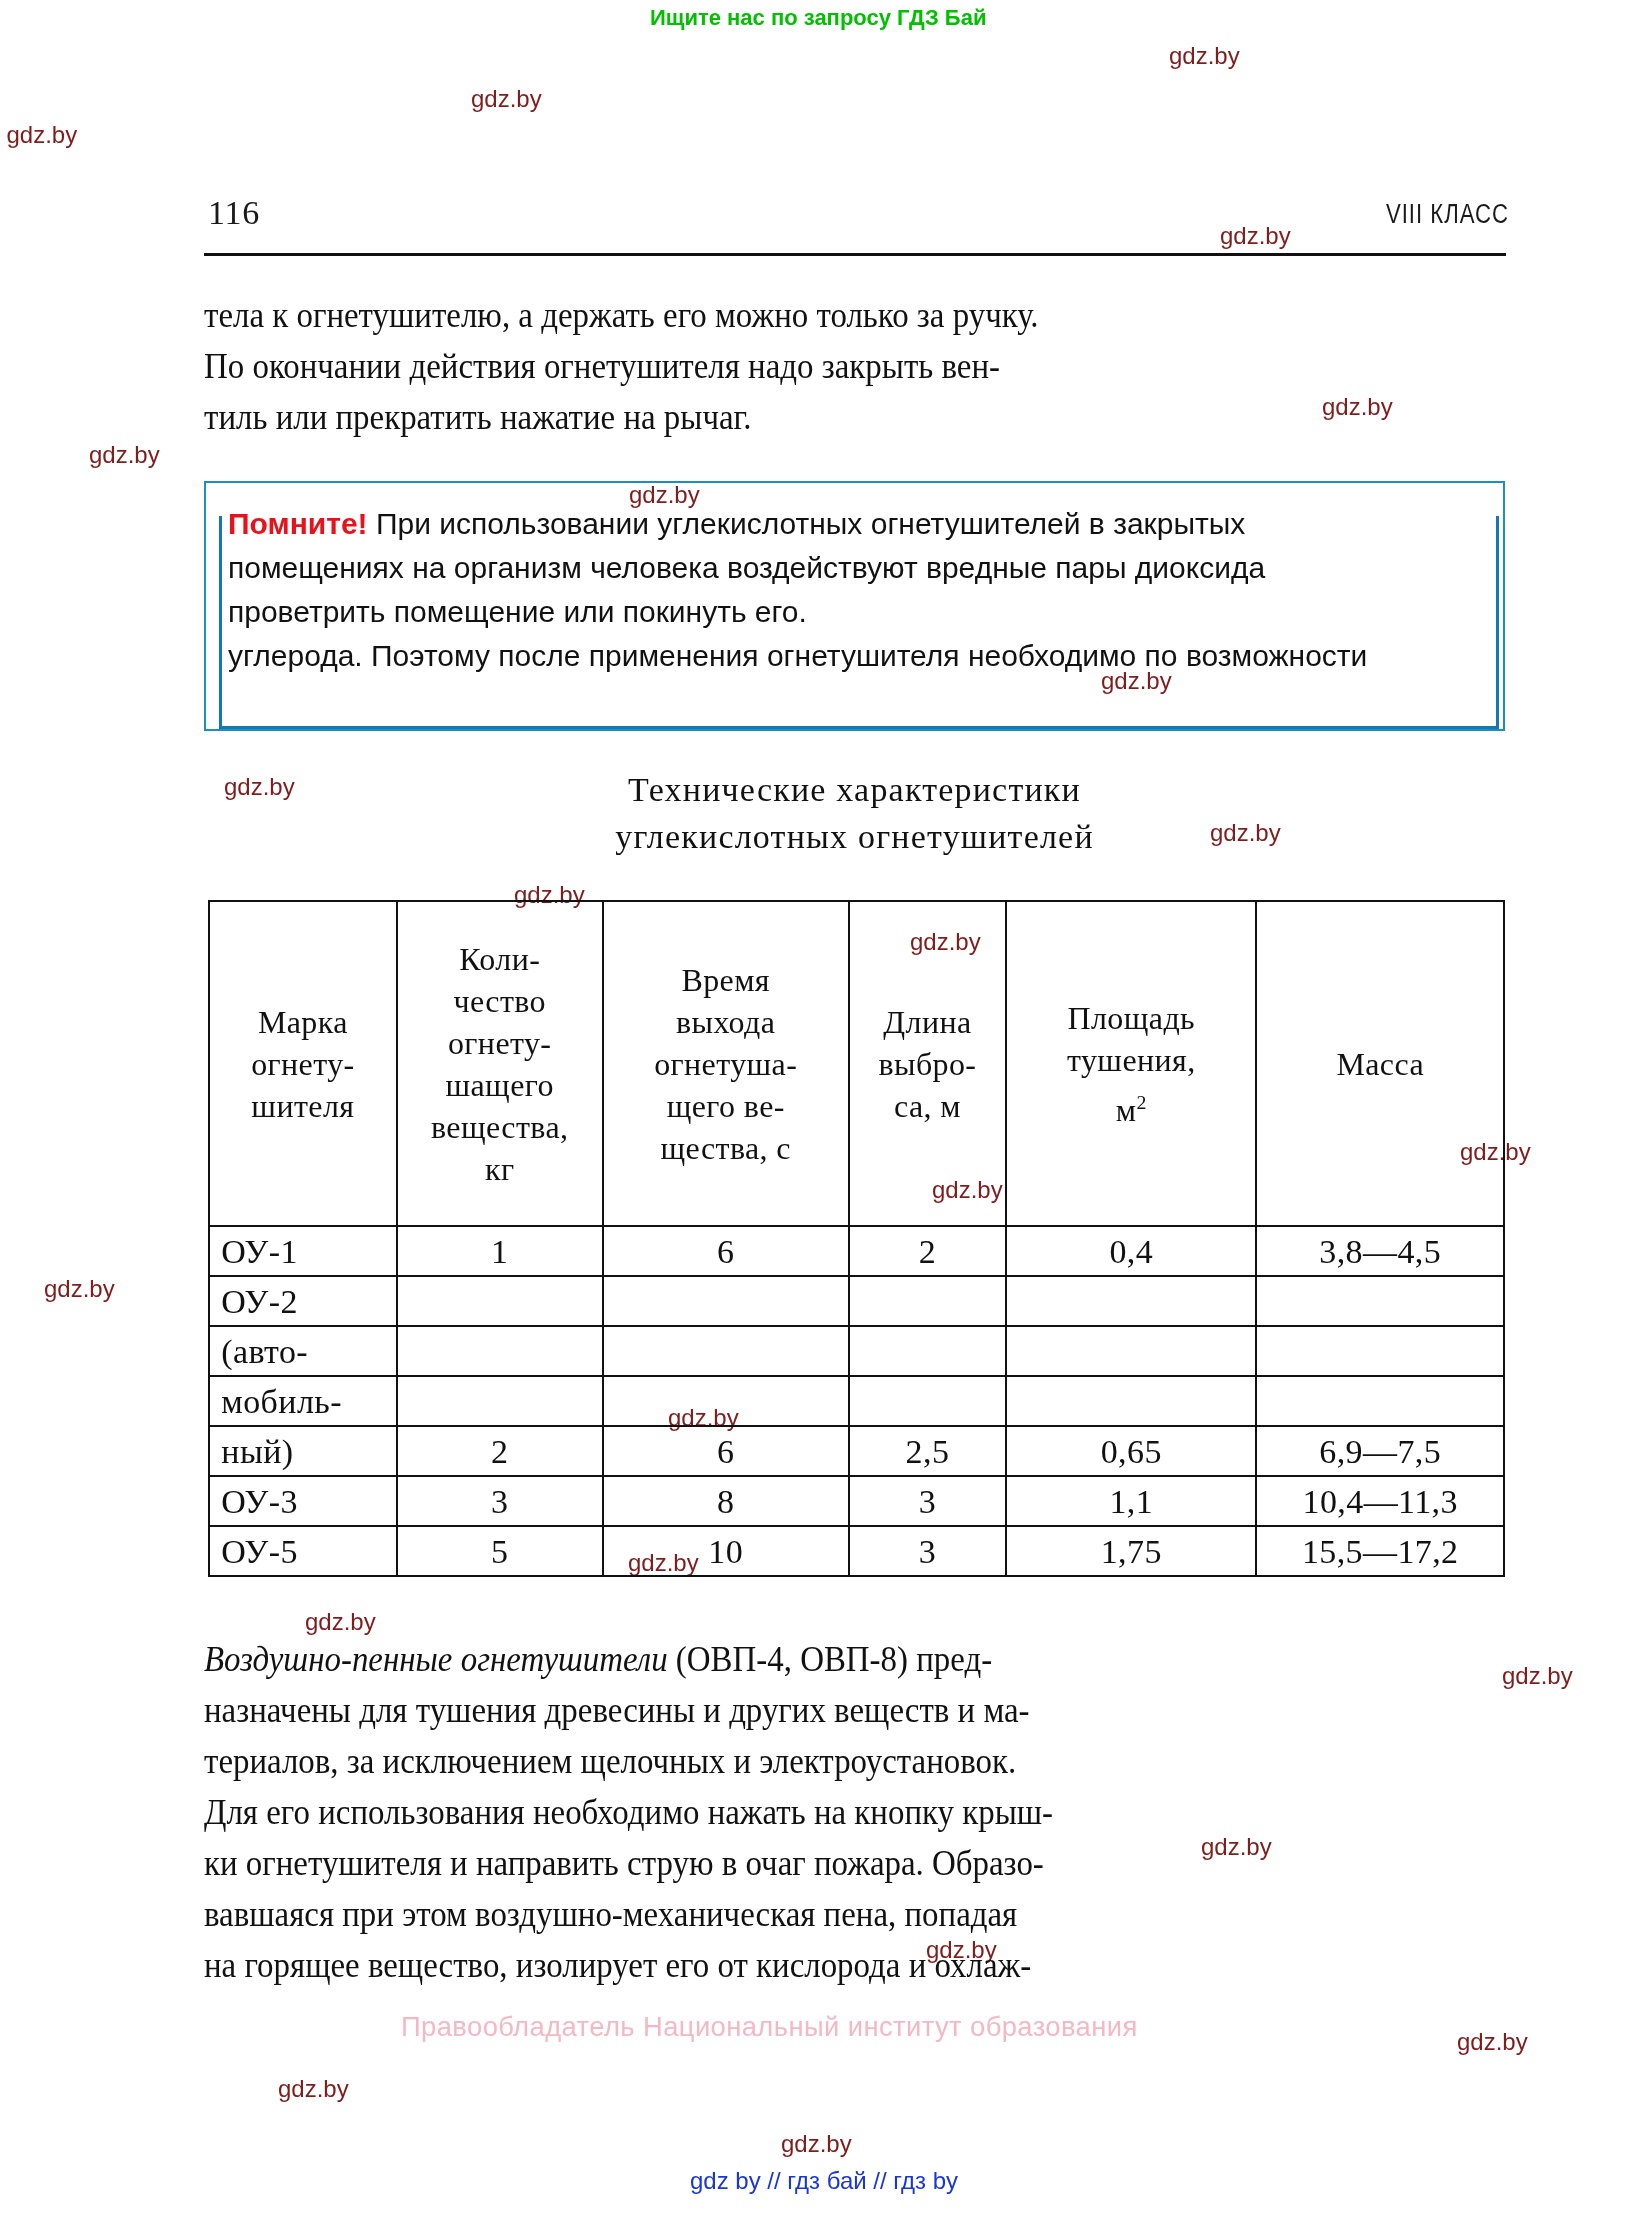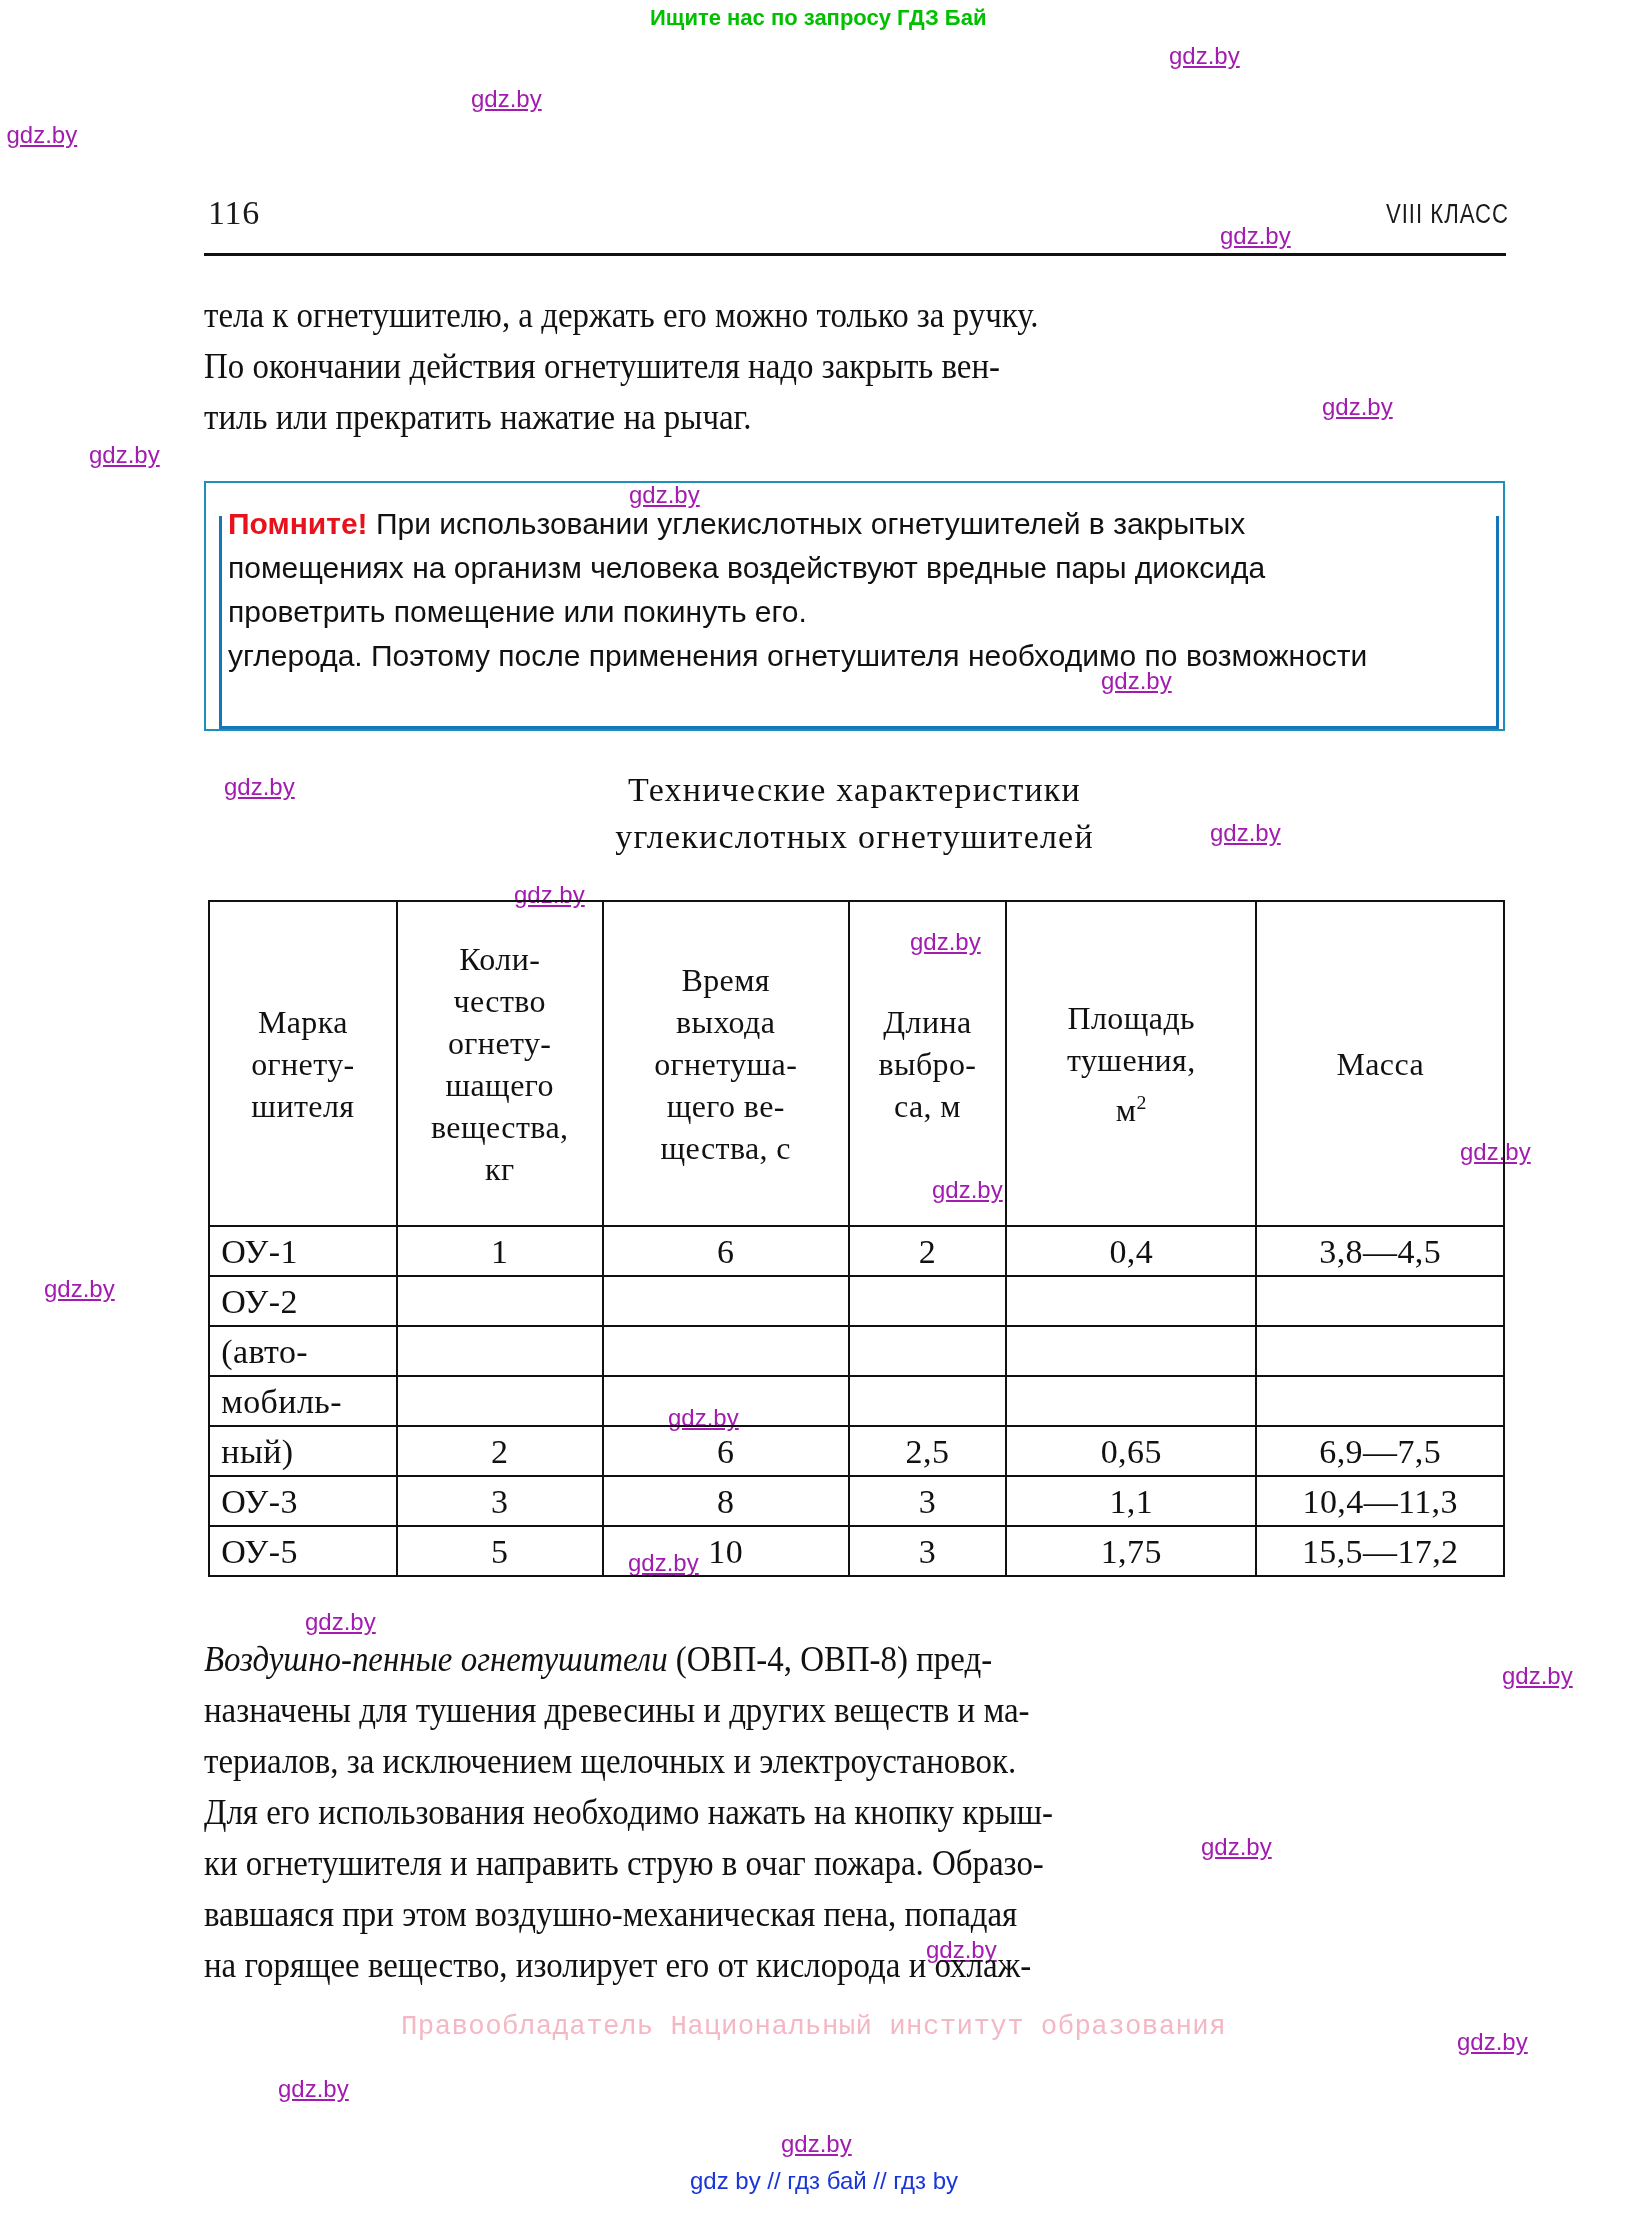--- a/index.html
+++ b/index.html
@@ -13,35 +13,34 @@
     position: relative;
     overflow: hidden;
     font-family: "Liberation Serif", serif;
     color: #1a1a1a;
   }
 
   
   .wm {
     position: absolute;
     font-family: "Liberation Sans", sans-serif;
-    color: #a21caf;
+    color: #7f1d1d;
     white-space: nowrap;
     user-select: none;
-    text-decoration: underline;
   }
   .wm-top-green {
     position: absolute;
     font-family: "Liberation Sans", sans-serif;
     font-weight: bold;
     color: #00c000;
     white-space: nowrap;
   }
   .wm-copyright {
     position: absolute;
-    font-family: Liberation Mono, monospace;
+    font-family: Liberation Sans, sans-serif;
     color: #f4b8c4;
     white-space: nowrap;
     letter-spacing: 0.4px;
     text-align: right;
   }
 
   
   #page-header {
     position: absolute;
     left: 208px;

